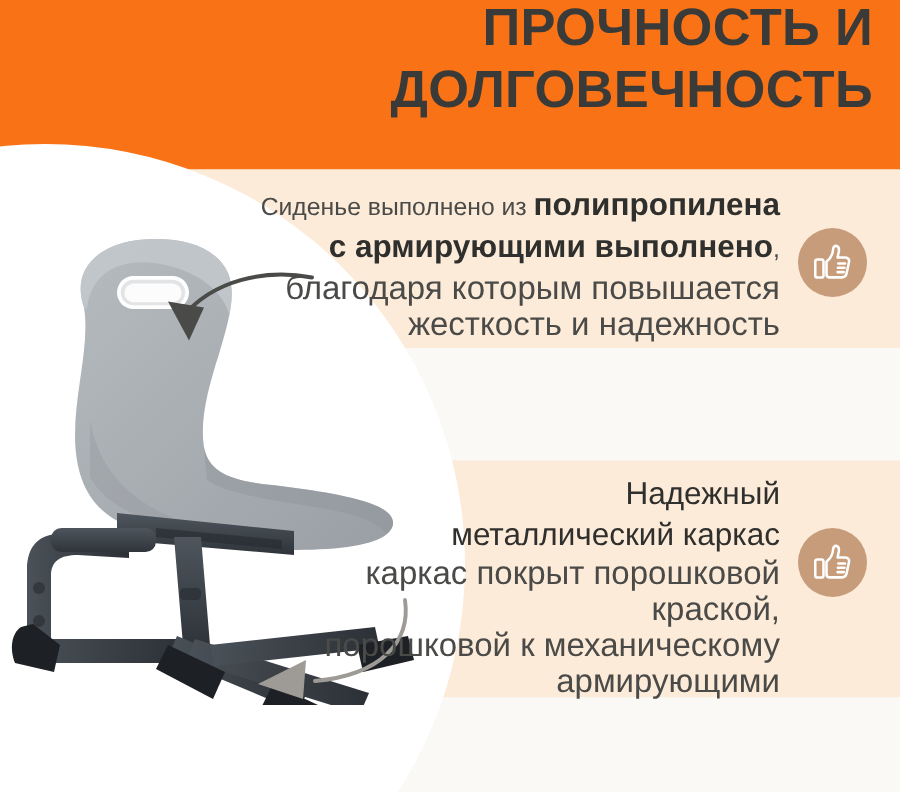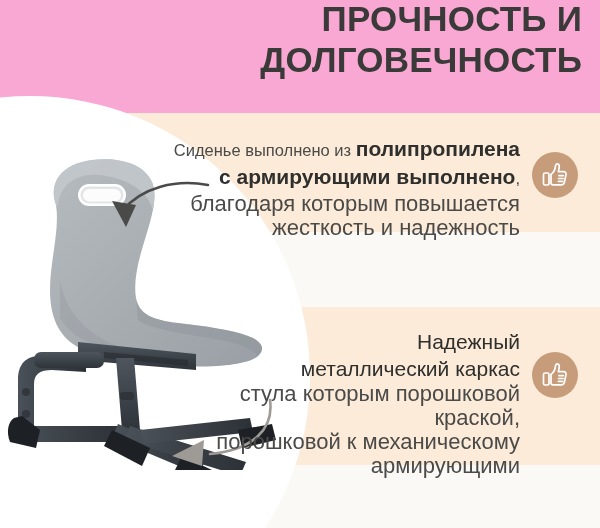--- a/index.html
+++ b/index.html
@@ -5,21 +5,21 @@
   html,body{margin:0;padding:0;}
   body{
     width:600px;height:528px;overflow:hidden;
     background:#FAF9F6;
     font-family:"Liberation Sans","DejaVu Sans",sans-serif;
     position:relative;
   }
   #stage{position:absolute;inset:0;width:600px;height:528px;overflow:hidden;background:#FAF9F6;}
 
   
-  .header{position:absolute;left:0;top:0;width:600px;height:113px;background:#f9a8d4;}
+  .header{position:absolute;left:0;top:0;width:600px;height:113px;background:#f97316;}
   .title{
     position:absolute;right:18px;top:-2px;width:430px;
     text-align:right;
     font-size:35px;line-height:41px;
     font-weight:700;letter-spacing:.2px;
     color:#3A3A38;
     text-transform:uppercase;
     font-family:"Liberation Sans","DejaVu Sans",sans-serif;
     white-space:pre-line;
   }
@@ -35,21 +35,21 @@
   .whitecircle{
     position:absolute;left:-250px;top:96px;width:560px;height:560px;
     border-radius:50%;background:#FFFFFF;
   }
   .whitecircle2{
     position:absolute;left:-186px;top:150px;width:420px;height:420px;
     border-radius:50%;background:#FFFFFF;
   }
 
   
-  .tblock{position:absolute;text-align:right;color:#4A4A48;margin-top:12px;}
+  .tblock{position:absolute;text-align:right;color:#4A4A48;}
   .tb1{right:80px;top:124px;width:418px;font-size:16.5px;line-height:25px;}
   .tb2{right:80px;top:316px;width:330px;font-size:16.5px;line-height:25px;}
   .tb1 .hero,.tb2 .hero{
     display:block;font-size:21px;line-height:27px;font-weight:400;color:#2F2F2D;
   }
   .tb1 .lead{color:#4A4A48;}
   .tb1 .heroline{font-size:21px;line-height:28px;font-weight:700;color:#2F2F2D;}
   .tb1 .b1{font-weight:700;font-size:21px;color:#2F2F2D;}
   .tb2 .rest,.tb1 .rest{display:block;color:#4A4A48;font-size:22px;line-height:24px;}
 
@@ -216,21 +216,21 @@
         <path d="M17.9,14.6 L22.3,14.6"></path>
         <path d="M17.6,17.5 L22,17.5"></path>
         <path d="M17.4,20.4 L21.5,20.4"></path>
       </g>
     </svg>
   </div>
 
   <div class="tblock tb2">
     <span class="hero">Надежный</span>
     <span class="hero">металлический каркас</span>
-    <span class="rest">стула которым порошковой краской,</span>
+    <span class="rest">каркас покрыт порошковой краской,</span>
     <span class="rest">порошковой к механическому</span>
     <span class="rest">армирующими</span>
   </div>
 
   <div class="badge badge2">
     <svg width="28" height="28" viewBox="0 0 28 28" xmlns="http://www.w3.org/2000/svg">
       <g fill="none" stroke="#FFFFFF" stroke-width="1.7" stroke-linejoin="round" stroke-linecap="round">
         <rect x="2.5" y="12" width="5.5" height="12" rx="1.4"></rect>
         <path d="M10,13.5 C12.5,11.5 14.2,8.6 14.4,5.2 C14.5,3.6 15.6,2.6 16.8,3
                  C18,3.4 18.5,4.8 18.2,6.6 L17.4,10.7 L22.6,10.7

